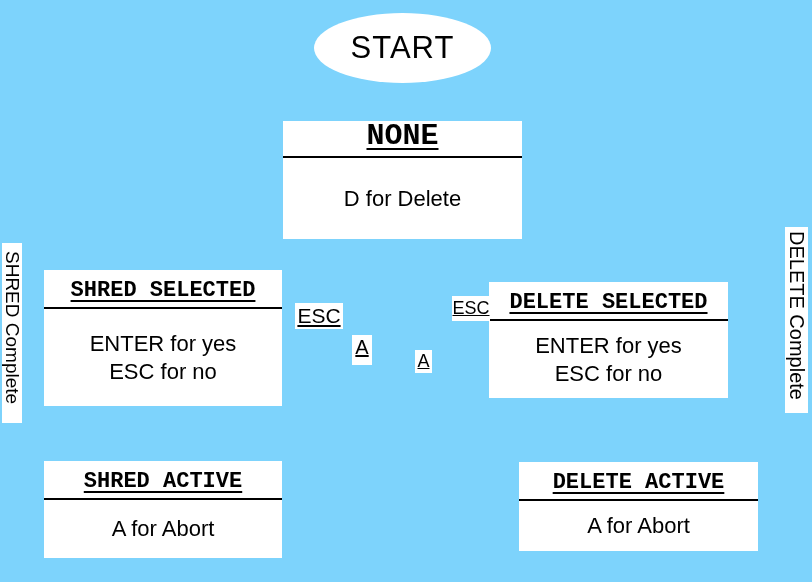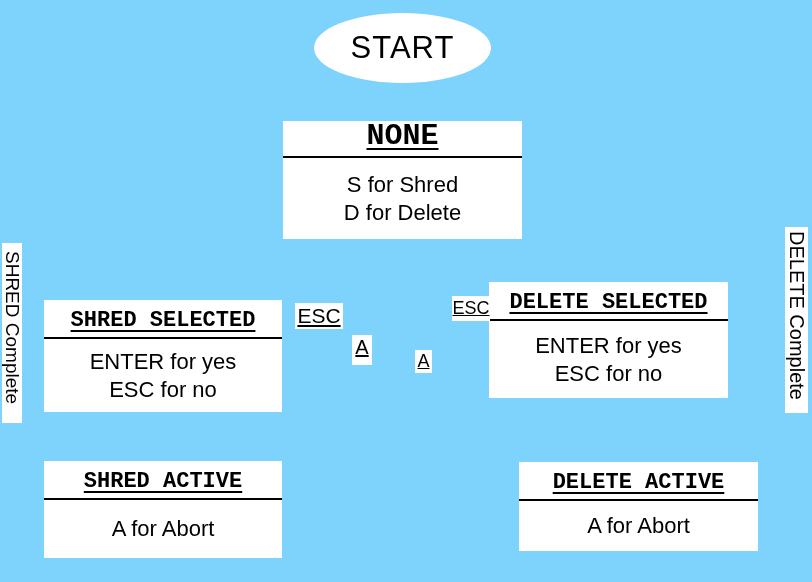--- a/index.html
+++ b/index.html
@@ -54,21 +54,21 @@
     display: flex;
     flex-direction: column;
     align-items: center;
     justify-content: center;
     font-size: 22px;
     line-height: 28px;
   }
 
   .state-none            { left: 283px; top: 121px; width: 239px; height: 118px; }
   .state-none .hdr       { height: 35px; font-size: 30px; }
-  .state-shred-selected  { left: 44px;  top: 300px; width: 238px; height: 112px; justify-content: flex-end; }
+  .state-shred-selected  { left: 44px;  top: 270px; width: 238px; height: 136px; justify-content: flex-end; }
   .state-delete-selected { left: 489px; top: 282px; width: 239px; height: 116px; }
   .state-shred-active    { left: 44px;  top: 461px; width: 238px; height: 97px; }
   .state-delete-active   { left: 519px; top: 462px; width: 239px; height: 89px; }
   .state-shred-selected .hdr,
   .state-delete-selected .hdr,
   .state-shred-active .hdr,
   .state-delete-active .hdr { height: 37px; font-size: 22px; }
 
   
   .chip {
@@ -109,21 +109,20 @@
 
   <div class="start-node">
     <span>START</span>
   </div>
 
   <div class="state state-none">
     <div class="hdr">
       <span class="u">NONE</span>
     </div>
     <div class="bd">
-      <span>S for Shred</span>
       <span>D for Delete</span>
     </div>
   </div>
 
   <div class="state state-shred-selected">
     <div class="hdr">
       <span class="u">SHRED SELECTED</span>
     </div>
     <div class="bd">
       <span>ENTER for yes</span>

